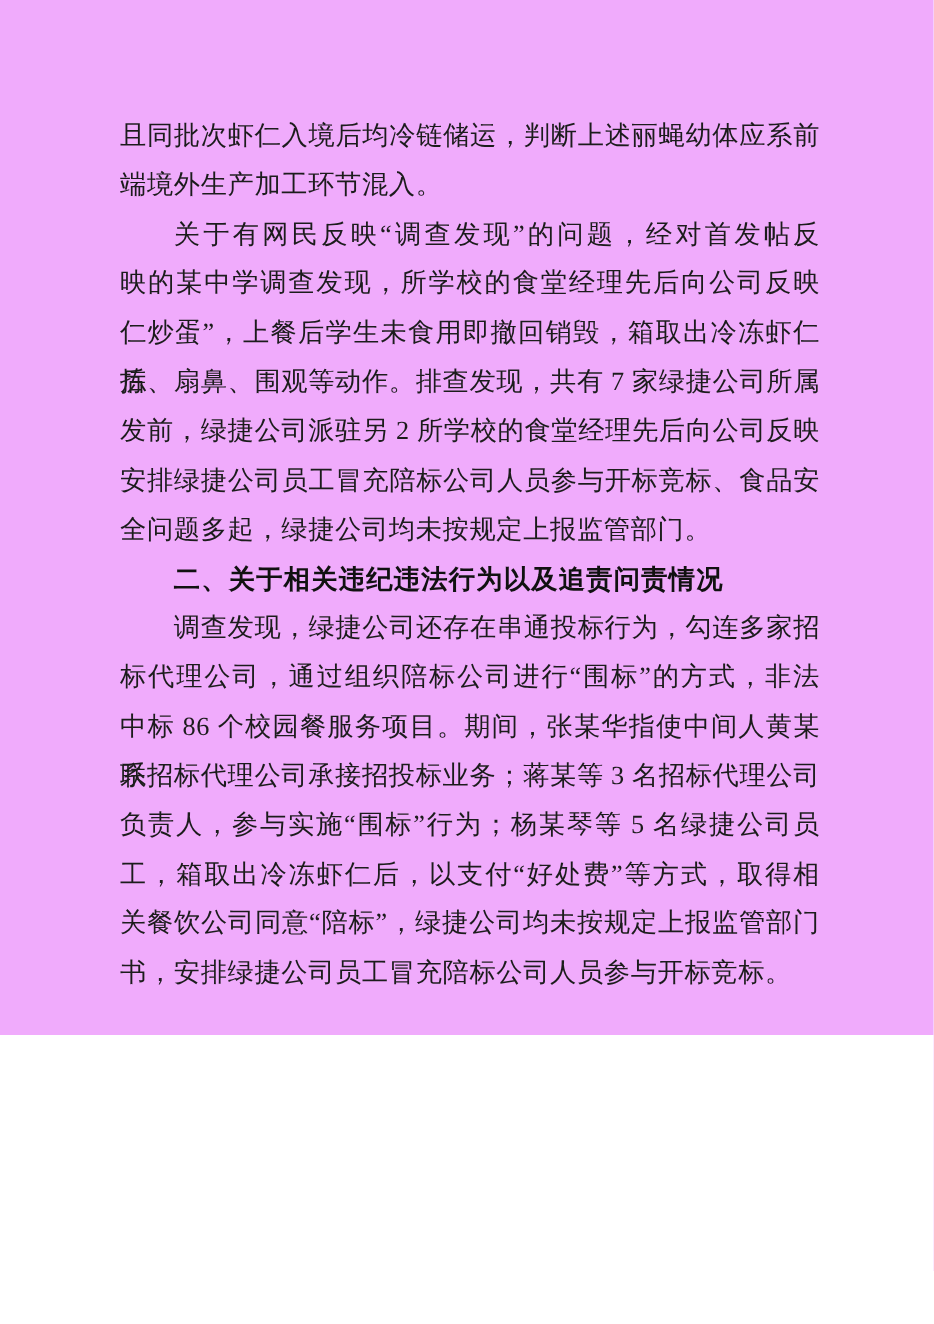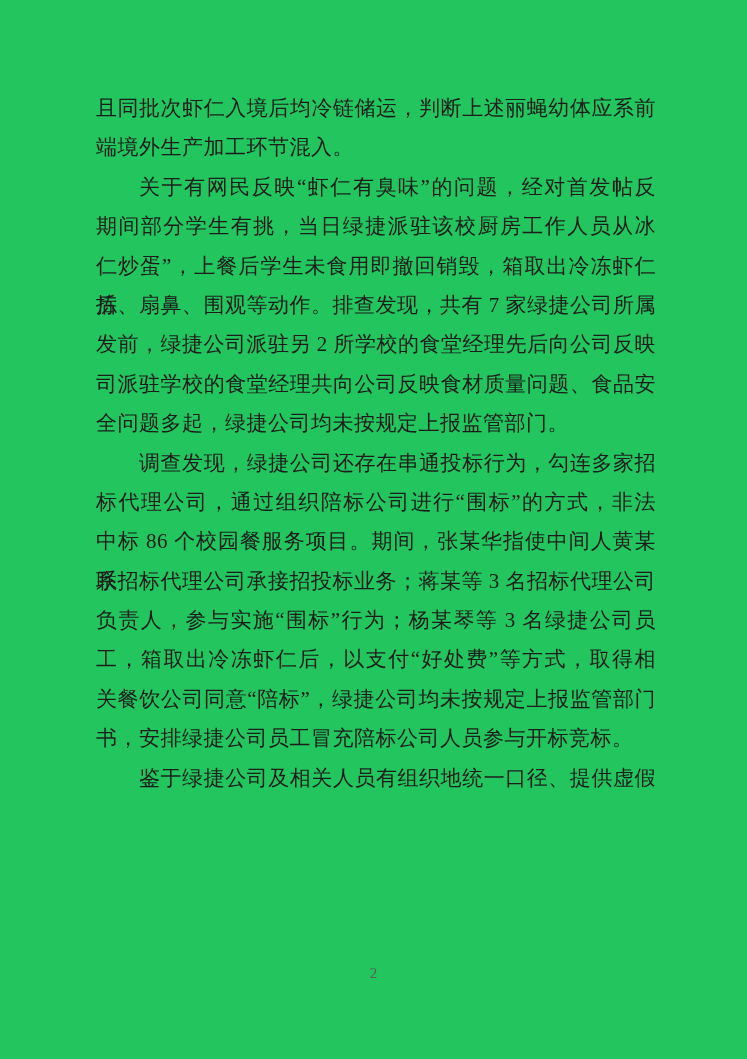--- a/index.html
+++ b/index.html
@@ -3,22 +3,22 @@
 <meta charset="utf-8">
 <style>
   html, body {
     margin: 0;
     padding: 0;
     background: #ffffff;
   }
   .page {
     position: relative;
     width: 747px;
-    height: 1059px;
-    background: #22c55e;
+    height: 828px;
+    background: #f0abfc;
     overflow: hidden;
     font-family: "Liberation Serif", "DejaVu Serif", serif;
     color: #1c1c1c;
   }
   .content {
     position: absolute;
     top: 89px;
     left: 96px;
     width: 560px;
   }
@@ -64,31 +64,31 @@
     font-family: "Liberation Serif", "DejaVu Serif", serif;
   }
 </style>
 </head>
 <body>
 
 <div class="page">
   <div class="content" id="doc-content">
       <div class="line fill">且同批次虾仁入境后均冷链储运，判断上述丽蝇幼体应系前</div>
       <div class="line end">端境外生产加工环节混入。</div>
-      <div class="line fill indent">关于有网民反映“虾仁有臭味”的问题，经对首发帖反</div>
-      <div class="line fill">期间部分学生有挑，当日绿捷派驻该校厨房工作人员从冰</div>
+      <div class="line fill indent">关于有网民反映“调查发现”的问题，经对首发帖反</div>
+      <div class="line fill">映的某中学调查发现，所学校的食堂经理先后向公司反映</div>
       <div class="line fill">仁炒蛋”，上餐后学生未食用即撤回销毁，箱取出冷冻虾仁后</div>
       <div class="line fill">拣、扇鼻、围观等动作。排查发现，共有 7 家绿捷公司所属</div>
       <div class="line fill">发前，绿捷公司派驻另 2 所学校的食堂经理先后向公司反映</div>
-      <div class="line fill">司派驻学校的食堂经理共向公司反映食材质量问题、食品安</div>
+      <div class="line fill">安排绿捷公司员工冒充陪标公司人员参与开标竞标、食品安</div>
       <div class="line end">全问题多起，绿捷公司均未按规定上报监管部门。</div>
+      <div class="line heading end indent">二、关于相关违纪违法行为以及追责问责情况</div>
       <div class="line fill indent">调查发现，绿捷公司还存在串通投标行为，勾连多家招</div>
       <div class="line fill">标代理公司，通过组织陪标公司进行“围标”的方式，非法</div>
       <div class="line fill">中标 86 个校园餐服务项目。期间，张某华指使中间人黄某联</div>
       <div class="line fill">系招标代理公司承接招投标业务；蒋某等 3 名招标代理公司</div>
-      <div class="line fill">负责人，参与实施“围标”行为；杨某琴等 3 名绿捷公司员</div>
+      <div class="line fill">负责人，参与实施“围标”行为；杨某琴等 5 名绿捷公司员</div>
       <div class="line fill">工，箱取出冷冻虾仁后，以支付“好处费”等方式，取得相</div>
       <div class="line fill">关餐饮公司同意“陪标”，绿捷公司均未按规定上报监管部门</div>
       <div class="line end">书，安排绿捷公司员工冒充陪标公司人员参与开标竞标。</div>
-      <div class="line fill indent">鉴于绿捷公司及相关人员有组织地统一口径、提供虚假</div>
     </div>
   <div class="page-number">2</div>
 </div>
 
 </body></html>

